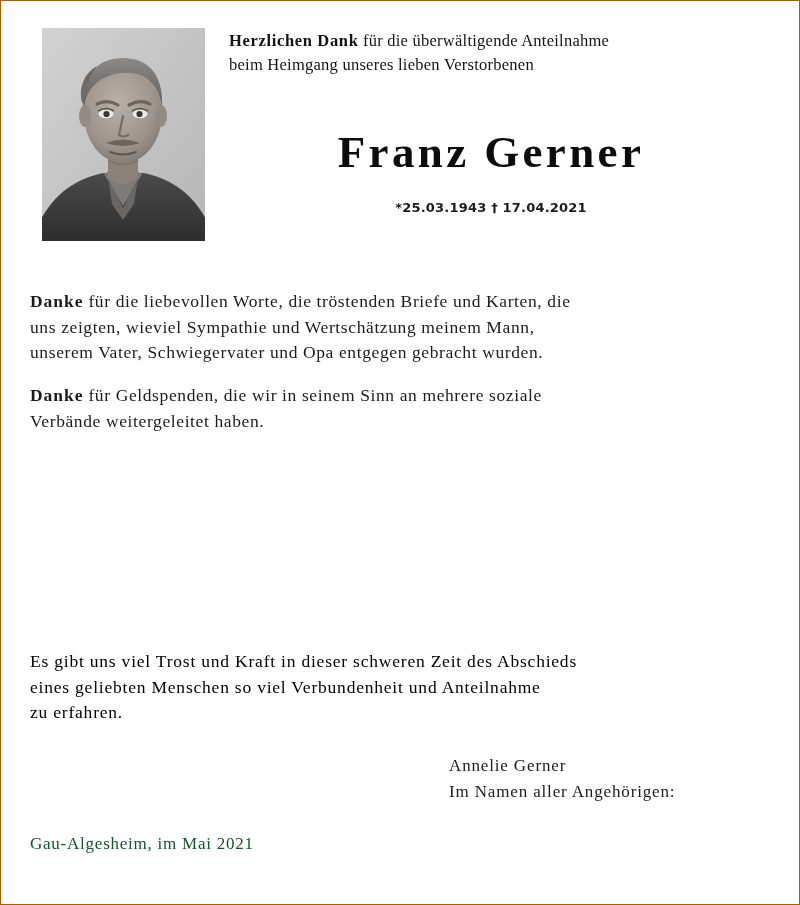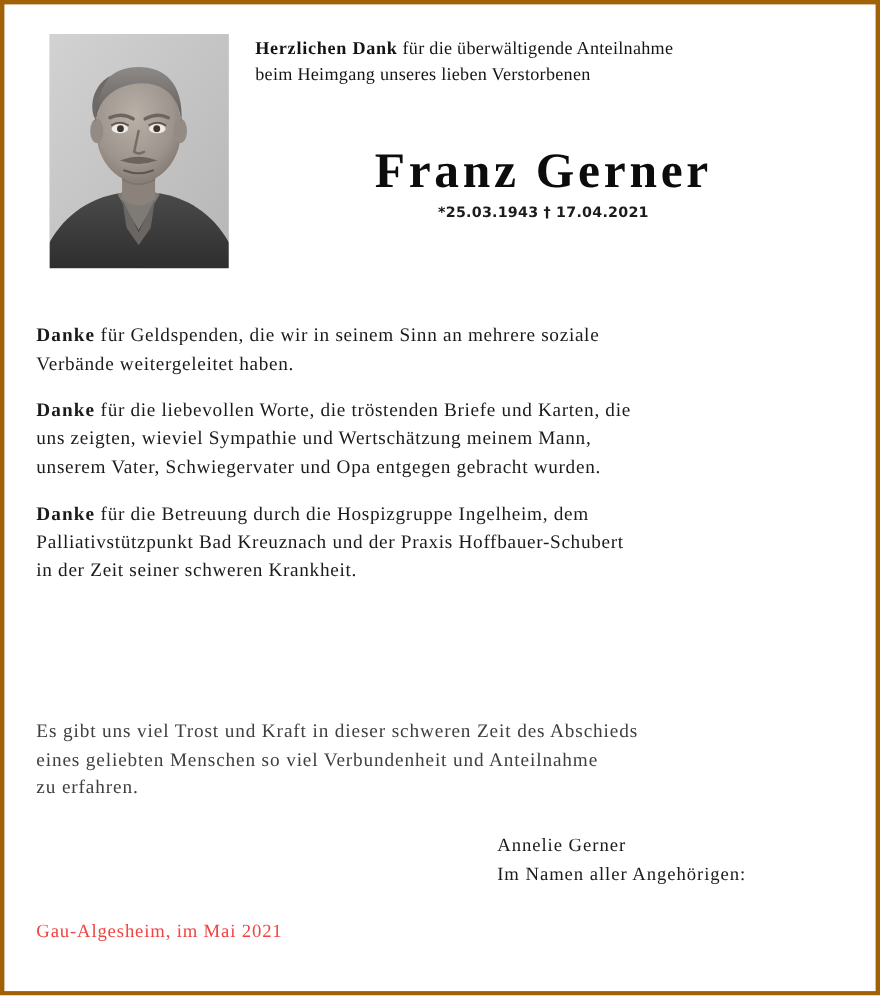--- a/index.html
+++ b/index.html
@@ -9,21 +9,21 @@
   }
   body {
     font-family: "Liberation Serif", "DejaVu Serif", serif;
     color: #1a1a1a;
   }
   .page {
     position: relative;
     width: 800px;
     height: 905px;
     background: #ffffff;
-    border: 4px solid #a16207;
+    border: 1px solid #a16207;
     box-sizing: border-box;
     overflow: hidden;
   }
 
   
   .top-block {
     position: absolute;
     left: 0;
     top: 0;
     width: 100%;
@@ -65,21 +65,21 @@
   }
   .deceased-name {
     font-size: 45px;
     line-height: 1.05;
     letter-spacing: 0.075em;
     color: #0c0c0c;
     white-space: nowrap;
     font-weight: bold;
   }
   .dates {
-    margin-top: 7px;
+    margin-top: 24px;
     font-family: "DejaVu Sans", "Liberation Sans", sans-serif;
     font-size: 13px;
     font-weight: bold;
     letter-spacing: 0.015em;
     color: #1b1b1b;
   }
 
   
   .body-area {
     position: absolute;
@@ -103,21 +103,21 @@
   .closing-area {
     position: absolute;
     left: 29px;
     top: 648px;
     width: 742px;
   }
   .closing {
     font-size: 17.5px;
     line-height: 1.47;
     letter-spacing: 0.045em;
-    color: #404040;
+    color: #000000;
     margin: 0;
     white-space: pre-line;
   }
 
   
   .signature {
     position: absolute;
     left: 448px;
     top: 752px;
     width: 330px;
@@ -128,21 +128,21 @@
   }
   .signature .sig-line { display: block; }
 
   
   .place-date {
     position: absolute;
     left: 29px;
     top: 833px;
     font-size: 17px;
     letter-spacing: 0.045em;
-    color: #ef4444;
+    color: #14532d;
   }
 </style>
 </head>
 <body>
 
 <div class="page">
 
   <div class="top-block">
 
     <div class="portrait">
@@ -209,28 +209,25 @@
 beim Heimgang unseres lieben Verstorbenen</span>
     </div>
 
     <div class="name-block">
       <div class="deceased-name">Franz Gerner</div>
       <div class="dates">*25.03.1943 † 17.04.2021</div>
     </div>
   </div>
 
   <div class="body-area">
-    <p class="para"><span class="danke">Danke</span><span> für Geldspenden, die wir in seinem Sinn an mehrere soziale
-Verbände weitergeleitet haben.</span></p>
     <p class="para"><span class="danke">Danke</span><span> für die liebevollen Worte, die tröstenden Briefe und Karten, die
 uns zeigten, wieviel Sympathie und Wertschätzung meinem Mann,
 unserem Vater, Schwiegervater und Opa entgegen gebracht wurden.</span></p>
-    <p class="para"><span class="danke">Danke</span><span> für die Betreuung durch die Hospizgruppe Ingelheim, dem
-Palliativstützpunkt Bad Kreuznach und der Praxis Hoffbauer-Schubert
-in der Zeit seiner schweren Krankheit.</span></p>
+    <p class="para"><span class="danke">Danke</span><span> für Geldspenden, die wir in seinem Sinn an mehrere soziale
+Verbände weitergeleitet haben.</span></p>
   </div>
 
   <div class="closing-area">
     <p class="closing">Es gibt uns viel Trost und Kraft in dieser schweren Zeit des Abschieds
 eines geliebten Menschen so viel Verbundenheit und Anteilnahme
 zu erfahren.</p>
   </div>
 
   <div class="signature">
     <span class="sig-line">Annelie Gerner</span>

